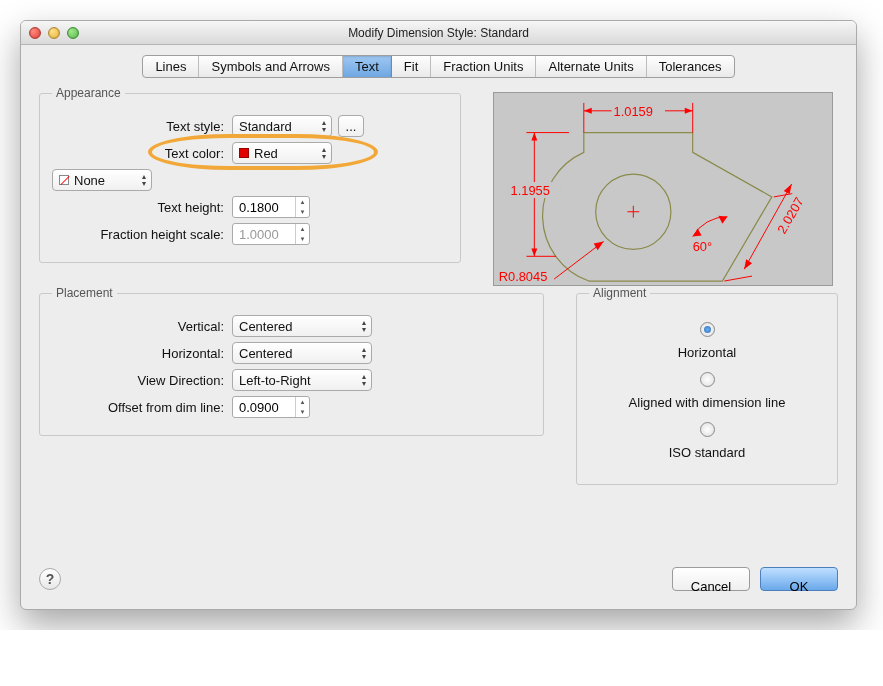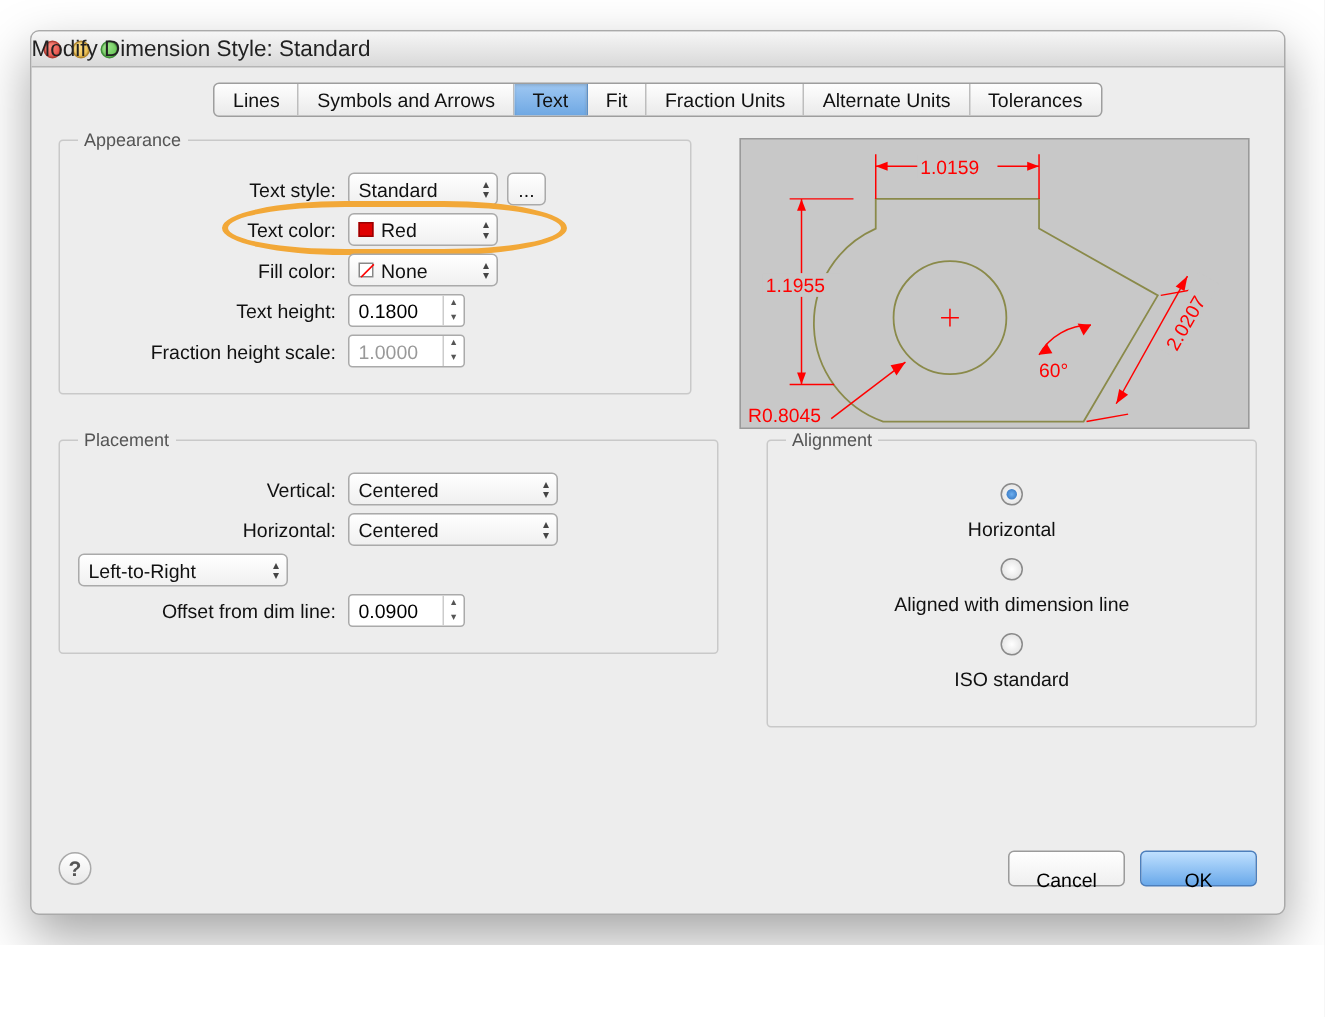--- a/index.html
+++ b/index.html
@@ -4,21 +4,21 @@
 <style>
 * { box-sizing: border-box; margin: 0; padding: 0; }
 body { font-family: "Lucida Grande", "Helvetica Neue", Arial, sans-serif; font-size: 13px; background: #fff; padding: 20px; color: #111; }
 .window { width: 837px; border: 1px solid #aaa; border-radius: 6px; background: #ededed; box-shadow: 0 15px 35px rgba(0,0,0,0.35); overflow: hidden; }
 .titlebar { height: 24px; background: linear-gradient(#f6f6f6,#d9d9d9); border-bottom: 1px solid #b5b5b5; display: flex; align-items: center; padding: 0 8px; position: relative; }
 .traffic { display: flex; gap: 7px; }
 .tl { width: 12px; height: 12px; border-radius: 50%; box-shadow: inset 0 0 1px rgba(0,0,0,0.4); }
 .tl.red { background: radial-gradient(circle at 30% 30%, #ff8a7e, #e0443e); border: 1px solid #b23c33; }
 .tl.yel { background: radial-gradient(circle at 30% 30%, #ffe08a, #e6b43c); border: 1px solid #b2872e; }
 .tl.grn { background: radial-gradient(circle at 30% 30%, #9fe88c, #5cbd4c); border: 1px solid #3f8f38; }
-.title { position: absolute; left: 0; right: 0; text-align: left; font-size: 15px; color: #222; }
+.title { position: absolute; left: 0; right: 0; text-align: center; font-size: 12px; color: #222; }
 .tabs { display: flex; justify-content: center; padding: 10px 0 4px; }
 .tabbar { display: flex; border: 1px solid #9e9e9e; border-radius: 4px; overflow: hidden; background: linear-gradient(#fefefe,#eaeaea); }
 .tab { padding: 3px 12px; border-right: 1px solid #bdbdbd; font-size: 13px; cursor: default; }
 .tab:last-child { border-right: none; }
 .tab.active { background: linear-gradient(#9ec7f2,#6fa8e3); color: #111; border-right-color:#5e8fc4; box-shadow: inset 0 1px 2px rgba(0,0,0,0.15); }
 .content { padding: 4px 18px 14px; }
 .row2 { display: flex; gap: 32px; align-items: flex-start; }
 fieldset { border: 1px solid #c9c9c9; border-radius: 3px; padding: 10px 12px 12px; margin-bottom: 10px; min-width: 0; }
 legend { padding: 0 4px; color: #555; font-size: 12px; }
 .appearance { flex: 1; }
@@ -42,21 +42,21 @@
 .checkbox { width: 14px; height: 14px; border: 1px solid #999; border-radius: 3px; background: linear-gradient(#fff,#eee); }
 .highlight { position: absolute; border: 4px solid #f2a838; border-radius: 50% / 70%; pointer-events: none; }
 .radio-row { display: flex; align-items: center; margin: 12px 0; gap: 8px; flex-direction: column; }
 .radio { width: 15px; height: 15px; border: 1px solid #8a8a8a; border-radius: 50%; background: radial-gradient(#fff,#ddd); display: flex; align-items: center; justify-content: center; }
 .radio.checked::after { content: ""; width: 7px; height: 7px; border-radius: 50%; background: radial-gradient(#6caef0,#2c6db8); }
 .footer { display: flex; align-items: center; padding: 8px 18px 18px; }
 .help { width: 22px; height: 22px; border: 1px solid #aaa; border-radius: 50%; background: linear-gradient(#fff,#e8e8e8); display: flex; align-items: center; justify-content: center; color: #555; font-weight: bold; font-size: 14px; }
 .footer-spacer { flex: 1; }
 .btn { min-width: 78px; height: 23px; border: 1px solid #9b9b9b; border-radius: 4px; background: linear-gradient(#fff,#efefef); margin-left: 10px; font-size: 13px; padding: 11px 12px; }
 .btn.primary { background: linear-gradient(#bfe0ff,#6aa9ea); border-color: #4d7fbc; }
-.placement { width: 440px; }
+.placement { width: 505px; }
 .alignment { flex: 1; }
 .rel { position: relative; }
 
 svg.previewsvg { width: 100%; height: 100%; }
 svg.previewsvg .shape { fill: none; stroke: #8a8a4a; stroke-width: 1.2; }
 svg.previewsvg .dim { fill: none; stroke: #ff0000; stroke-width: 1; }
 svg.previewsvg text { fill: #ff0000; font-size: 13px; font-family: Arial, sans-serif; }
 svg.previewsvg .cross { stroke: #ff0000; stroke-width: 1; }
 </style>
 </head>
@@ -102,21 +102,20 @@
           <label>Text color:</label>
           <div class="select" style="width:100px">
             <span class="swatch red"></span>
             <span>Red</span>
             <span class="arrows">▴<br>▾</span>
           </div>
           <div class="highlight" style="left:96px; top:-8px; width:230px; height:36px;"></div>
         </div>
 
         <div class="form-row">
-          <label>Fill color:</label>
           <div class="select" style="width:100px">
             <span class="swatch none"></span>
             <span>None</span>
             <span class="arrows">▴<br>▾</span>
           </div>
         </div>
 
         <div class="form-row">
           <label>Text height:</label>
           <div class="numbox">
@@ -199,20 +198,21 @@
           </div>
         </div>
         <div class="form-row">
           <label>Horizontal:</label>
           <div class="select" style="width:140px">
             <span>Centered</span>
             <span class="arrows">▴<br>▾</span>
           </div>
         </div>
         <div class="form-row">
+          <label>View Direction:</label>
           <div class="select" style="width:140px">
             <span>Left-to-Right</span>
             <span class="arrows">▴<br>▾</span>
           </div>
         </div>
         <div class="form-row">
           <label>Offset from dim line:</label>
           <div class="numbox">
             <input value="0.0900" style="">
             <div class="stepper">

